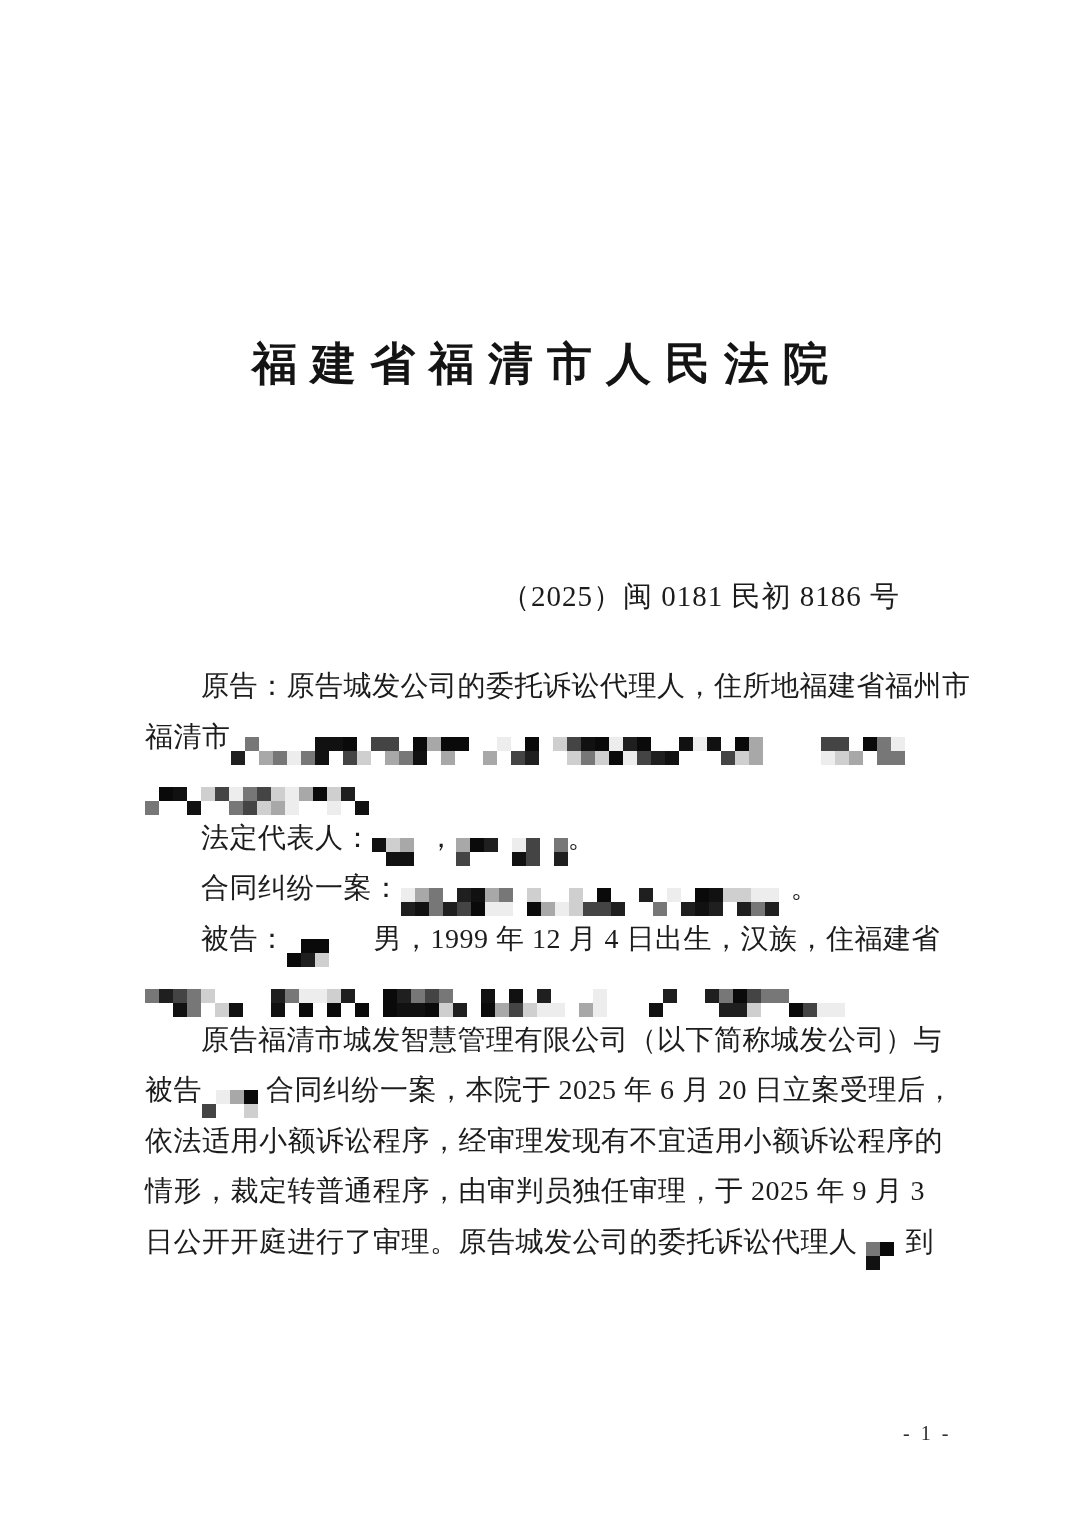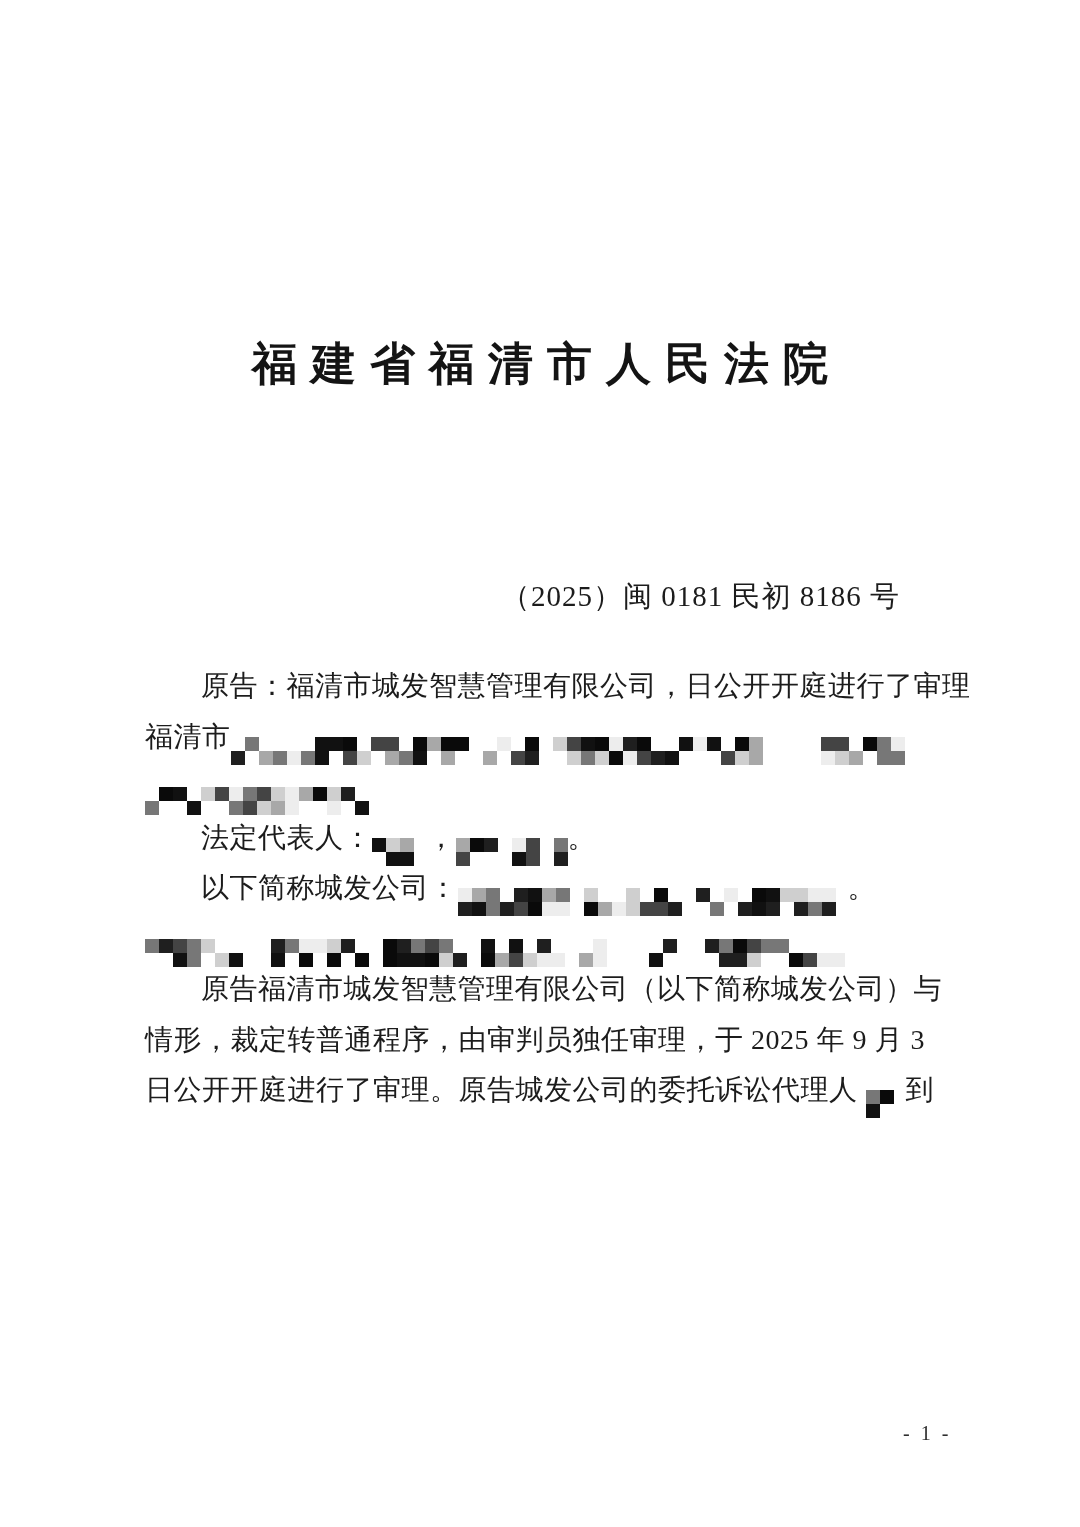--- a/index.html
+++ b/index.html
@@ -120,21 +120,21 @@
   }
 </style>
 </head>
 <body>
 
 <div class="page">
   <h1 class="court-title">福建省福清市人民法院</h1>
   <div class="case-number">（2025）闽 0181 民初 8186 号</div>
 
   <div class="doc-body" id="doc-body">
-      <div class="doc-line indent"><span class="seg-text">原告：福清市城发智慧管理有限公司，日公开开庭进行了审理</span></div>
+      <div class="doc-line indent"><span class="seg-text">原告：原告城发公司的委托诉讼代理人，住所地福建省福州市</span></div>
       <div class="doc-line"><span class="seg-text">福清市</span><span class="seg-redact" style="width: 545px;">
           <i style="background: transparent;"></i>
           <i style="background: rgb(119, 119, 119);"></i>
           <i style="background: transparent;"></i>
           <i style="background: transparent;"></i>
           <i style="background: transparent;"></i>
           <i style="background: transparent;"></i>
           <i style="background: rgb(17, 17, 17);"></i>
           <i style="background: rgb(17, 17, 17);"></i>
           <i style="background: rgb(10, 10, 10);"></i>
@@ -271,21 +271,21 @@
           <i style="background: rgb(119, 119, 119);"></i>
           <i style="background: rgb(68, 68, 68);"></i>
           <i style="background: transparent;"></i>
           <i style="background: transparent;"></i>
           <i style="background: transparent;"></i>
           <i style="background: rgb(17, 17, 17);"></i>
           <i style="background: rgb(68, 68, 68);"></i>
           <i style="background: transparent;"></i>
           <i style="background: rgb(31, 31, 31);"></i>
         </span><span class="seg-text">。</span></div>
-      <div class="doc-line indent"><span class="seg-text">以下简称城发公司：</span><span class="seg-redact" style="width: 390px;">
+      <div class="doc-line indent"><span class="seg-text">合同纠纷一案：</span><span class="seg-redact" style="width: 390px;">
           <i style="background: rgb(237, 237, 237);"></i>
           <i style="background: rgb(168, 168, 168);"></i>
           <i style="background: rgb(119, 119, 119);"></i>
           <i style="background: transparent;"></i>
           <i style="background: rgb(31, 31, 31);"></i>
           <i style="background: rgb(17, 17, 17);"></i>
           <i style="background: rgb(168, 168, 168);"></i>
           <i style="background: rgb(119, 119, 119);"></i>
           <i style="background: transparent;"></i>
           <i style="background: rgb(207, 207, 207);"></i>
@@ -327,20 +327,28 @@
           <i style="background: rgb(119, 119, 119);"></i>
           <i style="background: transparent;"></i>
           <i style="background: rgb(31, 31, 31);"></i>
           <i style="background: rgb(17, 17, 17);"></i>
           <i style="background: rgb(31, 31, 31);"></i>
           <i style="background: transparent;"></i>
           <i style="background: rgb(31, 31, 31);"></i>
           <i style="background: rgb(119, 119, 119);"></i>
           <i style="background: rgb(31, 31, 31);"></i>
         </span><span class="seg-text">。</span></div>
+      <div class="doc-line indent"><span class="seg-text">被告：</span><span class="seg-redact" style="width: 52px;">
+          <i style="background: transparent;"></i>
+          <i style="background: rgb(10, 10, 10);"></i>
+          <i style="background: rgb(10, 10, 10);"></i>
+          <i style="background: rgb(10, 10, 10);"></i>
+          <i style="background: rgb(31, 31, 31);"></i>
+          <i style="background: rgb(207, 207, 207);"></i>
+        </span><span class="seg-space" style="width: 35px;"></span><span class="seg-text">男，1999 年 12 月 4 日出生，汉族，住福建省</span></div>
       <div class="doc-line"><span class="seg-redact" style="width: 480px;">
           <i style="background: rgb(119, 119, 119);"></i>
           <i style="background: rgb(31, 31, 31);"></i>
           <i style="background: rgb(68, 68, 68);"></i>
           <i style="background: rgb(119, 119, 119);"></i>
           <i style="background: rgb(207, 207, 207);"></i>
           <i style="background: transparent;"></i>
           <i style="background: transparent;"></i>
           <i style="background: transparent;"></i>
           <i style="background: transparent;"></i>
@@ -427,20 +435,31 @@
           <i style="background: rgb(31, 31, 31);"></i>
           <i style="background: rgb(207, 207, 207);"></i>
           <i style="background: transparent;"></i>
           <i style="background: transparent;"></i>
           <i style="background: rgb(10, 10, 10);"></i>
           <i style="background: rgb(68, 68, 68);"></i>
           <i style="background: rgb(237, 237, 237);"></i>
           <i style="background: rgb(237, 237, 237);"></i>
         </span></div>
       <div class="doc-line indent"><span class="seg-text">原告福清市城发智慧管理有限公司（以下简称城发公司）与</span></div>
+      <div class="doc-line"><span class="seg-text">被告</span><span class="seg-redact" style="width: 64px;">
+          <i style="background: transparent;"></i>
+          <i style="background: rgb(237, 237, 237);"></i>
+          <i style="background: rgb(168, 168, 168);"></i>
+          <i style="background: rgb(10, 10, 10);"></i>
+          <i style="background: rgb(68, 68, 68);"></i>
+          <i style="background: transparent;"></i>
+          <i style="background: transparent;"></i>
+          <i style="background: rgb(207, 207, 207);"></i>
+        </span><span class="seg-text">合同纠纷一案，本院于 2025 年 6 月 20 日立案受理后，</span></div>
+      <div class="doc-line"><span class="seg-text">依法适用小额诉讼程序，经审理发现有不宜适用小额诉讼程序的</span></div>
       <div class="doc-line"><span class="seg-text">情形，裁定转普通程序，由审判员独任审理，于 2025 年 9 月 3</span></div>
       <div class="doc-line"><span class="seg-text">日公开开庭进行了审理。原告城发公司的委托诉讼代理人</span><span class="seg-space" style="width: 8px;"></span><span class="seg-redact" style="width: 40px;">
           <i style="background: rgb(119, 119, 119);"></i>
           <i style="background: rgb(10, 10, 10);"></i>
           <i style="background: rgb(17, 17, 17);"></i>
           <i style="background: transparent;"></i>
         </span><span class="seg-text">到</span></div>
     </div>
 
   <div class="watermark">

